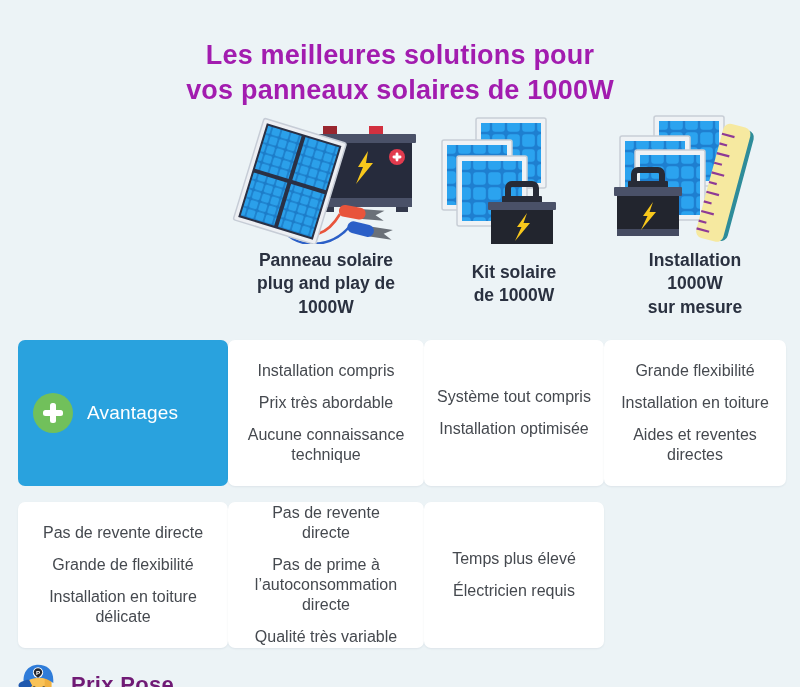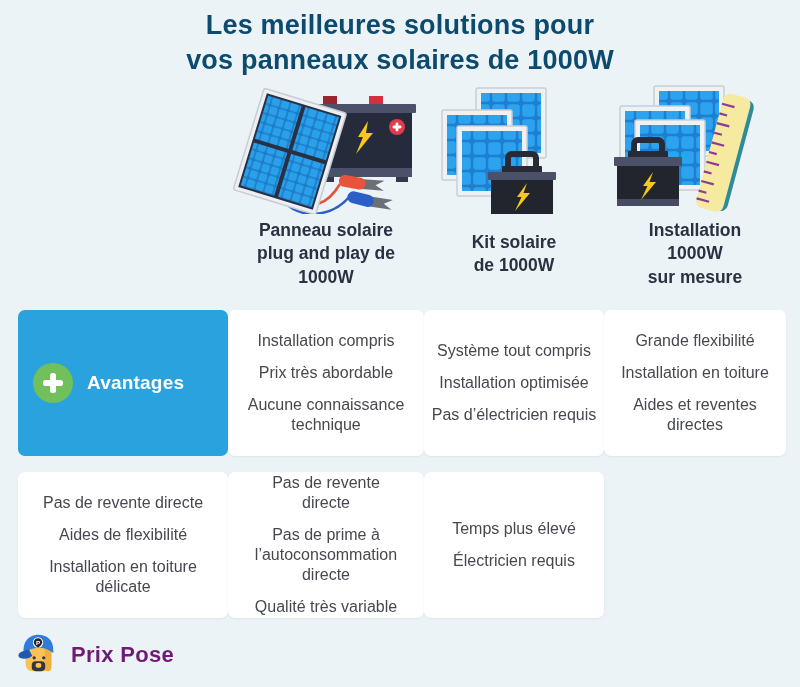--- a/index.html
+++ b/index.html
@@ -3,24 +3,24 @@
 <meta charset="utf-8">
 <style>
   html,body{margin:0;padding:0;}
   body{
     width:800px;height:687px;overflow:hidden;
     background:#ECF3F6;
     font-family:"Liberation Sans",sans-serif;
     -webkit-font-smoothing:antialiased;
   }
   .title{
-    padding-top:8px;
+    padding-top:38px;
     text-align:center;
     font-size:27px;font-weight:700;line-height:1.3;
-    color:#0c4a6e;white-space:pre-line;letter-spacing:.2px;
+    color:#a21caf;white-space:pre-line;letter-spacing:.2px;
   }
   .grid{
     display:grid;
     grid-template-columns:210px 1fr 1fr 1fr;
     margin:4px 18px 0 18px;
   }
   .illus{
     height:132px;
     display:flex;align-items:flex-end;justify-content:center;
     overflow:visible;
@@ -37,21 +37,21 @@
     background:#29A2DE;border-radius:7px;
     display:flex;align-items:center;
     padding-left:15px;gap:14px;box-sizing:border-box;
   }
   .badge{
     width:40px;height:40px;border-radius:50%;
     display:flex;align-items:center;justify-content:center;flex:0 0 auto;
   }
   .badge-green{background:#71C05B;}
   .badge-red{background:#F2604A;}
-  .rowlabel-text{color:#FFFFFF;font-weight:700;font-size:19px;letter-spacing:.2px;}
+  .rowlabel-text{color:#FFFFFF;font-weight:400;font-size:19px;letter-spacing:.2px;}
   .cell{
     margin-top:16px;height:146px;box-sizing:border-box;
     background:#FFFFFF;border-radius:7px;
     box-shadow:0 1px 2px rgba(40,60,90,.08);
     display:flex;flex-direction:column;justify-content:center;align-items:center;
     text-align:center;padding:8px 4px;
   }
   .item{
     margin:6px 0;font-size:16px;line-height:1.25;color:#45494F;
     white-space:pre-line;
@@ -196,31 +196,30 @@
     <span class="rowlabel-text">Avantages</span>
   </div>
   <div class="cell">
     <div class="item">Installation compris</div>
     <div class="item">Prix très abordable</div>
     <div class="item">Aucune connaissance technique</div>
   </div>
   <div class="cell">
     <div class="item">Système tout compris</div>
     <div class="item">Installation optimisée</div>
-    <div class="item">Pas d’électricien requis</div>
   </div>
   <div class="cell">
     <div class="item">Grande flexibilité</div>
     <div class="item">Installation en toiture</div>
     <div class="item">Aides et reventes directes</div>
   </div>
 
   <div class="cell">
     <div class="item">Pas de revente directe</div>
-    <div class="item">Aides de flexibilité</div>
+    <div class="item">Grande de flexibilité</div>
     <div class="item">Installation en toiture délicate</div>
   </div>
   <div class="cell">
     <div class="item">Pas de revente
 directe</div>
     <div class="item">Pas de prime à
 l’autoconsommation
 directe</div>
     <div class="item">Qualité très variable</div>
   </div>

